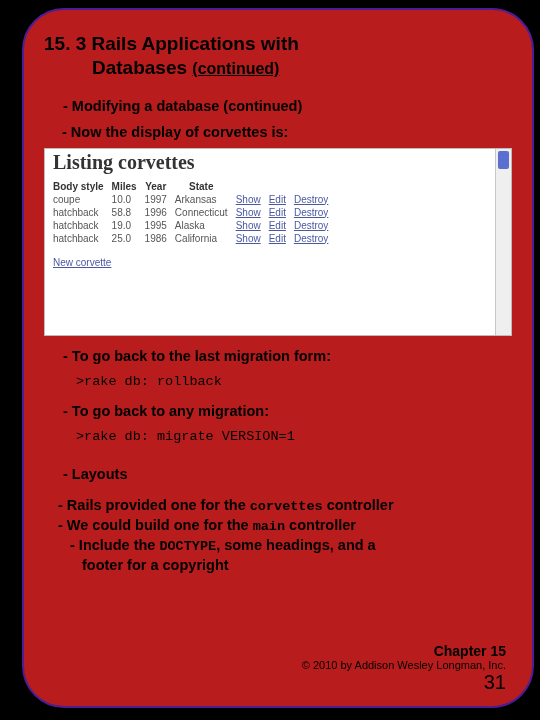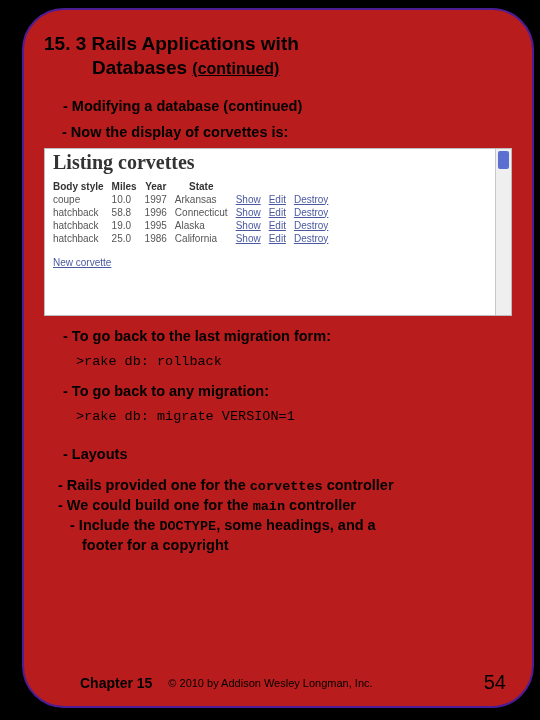--- a/index.html
+++ b/index.html
@@ -48,21 +48,21 @@
     font-size: 13.5px;
     font-weight: normal;
     margin-left: 32px;
   }
   .codei { font-family: "Courier New", monospace; font-size: 13.5px; }
 
   
   .shot-wrap {
     position: relative;
     margin: 4px 0 12px 0;
-    height: 168px;
+    height: 188px;
     border: 1px solid #bcbcbc;
     background: #fff;
     overflow: hidden;
   }
   .shot-wrap .vbar {
     position: absolute;
     right: 0; top: 0; bottom: 0;
     width: 16px;
     background: #efefef;
     border-left: 1px solid #c8c8c8;
@@ -111,22 +111,23 @@
     line-height: 1.35;
     margin: 14px 0 0 14px;
   }
   .layouts .sub { margin-left: 12px; }
 
   .footer {
     position: absolute;
     left: 0; right: 0;
     bottom: 12px;
     display: flex;
-    align-items: center;
+    align-items: flex-end;
     padding: 0 26px 0 56px;
+    flex-direction: column;
   }
   .footer .ch { font-weight: bold; font-size: 14px; }
   .footer .cp { font-size: 11px; font-weight: normal; margin-left: 16px; flex:1; }
   .footer .pg { font-size: 20px; margin-left: auto; }
 </style>
 </head>
 <body>
 
 <div class="page">
 
@@ -218,16 +219,16 @@
     </div>
     <div class="sub">
       <span>- Include the </span><span class="codei">DOCTYPE</span><span>, some headings, and a</span>
     </div>
     <div class="sub" style="margin-left:24px">footer for a copyright</div>
   </div>
 
   <div class="footer">
     <span class="ch">Chapter 15</span>
     <span class="cp">© 2010 by Addison Wesley Longman, Inc.</span>
-    <span class="pg">54</span>
+    <span class="pg">31</span>
   </div>
 
 </div>
 
 </body></html>

